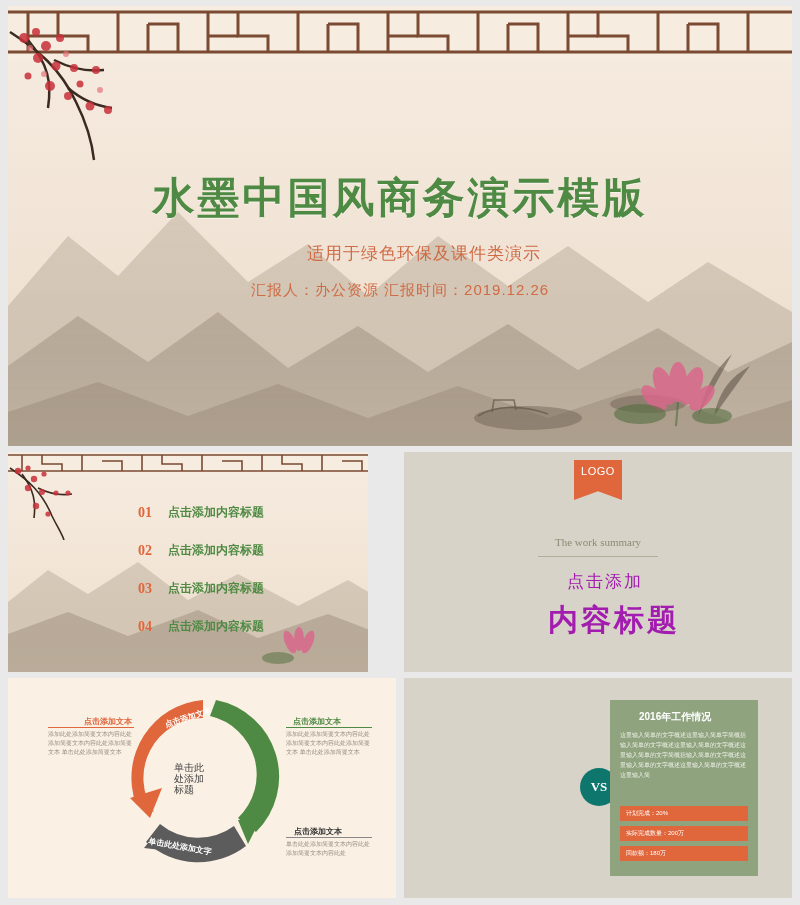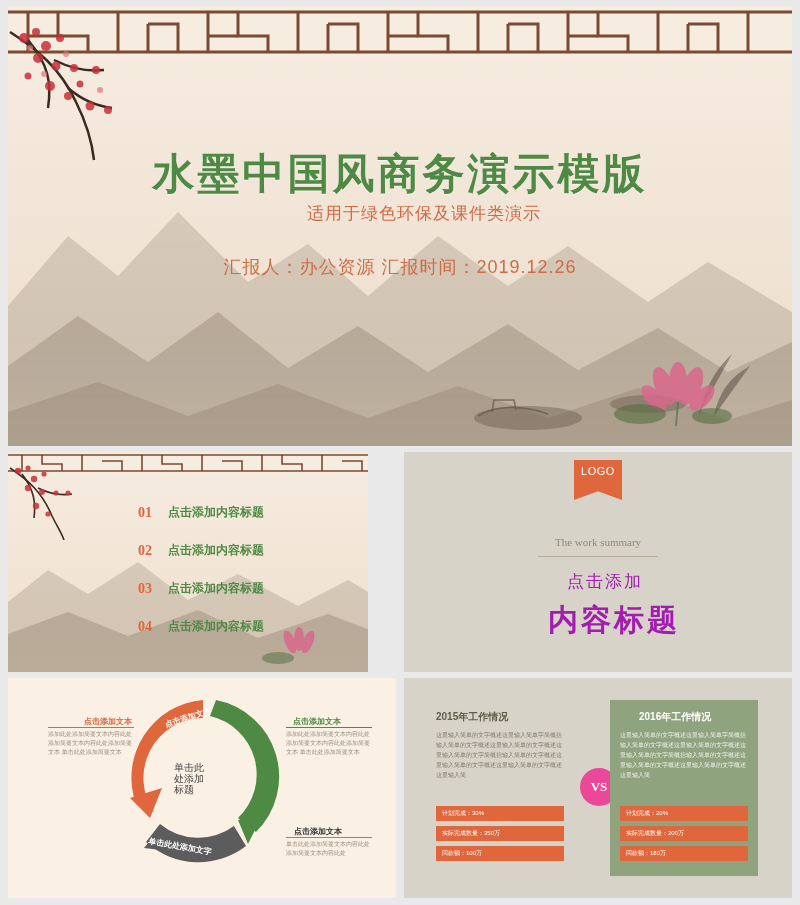--- a/index.html
+++ b/index.html
@@ -26,26 +26,27 @@
     opacity:.85;
   }
   .hero-text{position:absolute;left:0;top:140px;width:784px;text-align:center;}
   .hero-en{
     color:#cf6b45;font-size:15px;letter-spacing:.6px;margin-bottom:16px;
     font-family:"Liberation Serif", serif;
   }
   .hero-cn{
     color:#4e8a43;font-size:42px;font-weight:bold;letter-spacing:3px;
     text-shadow:0 1px 0 rgba(255,255,255,.5);
+    margin-top:24px;
   }
   .hero-sub{
-    color:#cf6b45;font-size:17px;letter-spacing:1px;padding-left:48px;
+    color:#cf6b45;font-size:17px;margin-top:16px;letter-spacing:1px;padding-left:48px;
   }
   .hero-meta{
-    color:#cf6b45;font-size:18px;margin-top:30px;letter-spacing:1px;
+    color:#cf6b45;font-size:15px;margin-top:16px;letter-spacing:1px;
   }
 
   
   .row2{position:absolute;left:8px;top:452px;width:784px;height:220px;}
   .s-agenda{
     position:absolute;left:0;top:0;width:360px;height:220px;
     background:linear-gradient(180deg,#f6ece0 0%,#f1e4d5 60%,#eadcc9 100%);
     overflow:hidden;
   }
   .s-agenda .fret2{position:absolute;left:0;top:0;width:388px;height:22px;background:#f6ece0;}
@@ -96,21 +97,21 @@
   .vs-title{font-size:10px;font-weight:bold;padding:10px 10px 6px;}
   .vs-title.l{color:#5f5c4c;}
   .vs-title.r{color:#ffffff;padding-left:29px;}
   .vs-body{font-size:6px;line-height:10px;padding:0 10px;}
   .vs-body.l{color:#7e7a68;}
   .vs-body.r{color:#eef2e8;}
   .vs-bars{position:absolute;left:10px;bottom:10px;width:128px;}
   .vs-bar{background:#e0663c;color:#fff;font-size:6px;padding:3px 6px;margin-bottom:5px;}
   .vs-circle{
     position:absolute;left:176px;top:90px;width:38px;height:38px;border-radius:50%;
-    background:#ec4899;color:#fff;font-size:13px;font-weight:bold;
+    background:#0f766e;color:#fff;font-size:13px;font-weight:bold;
     display:flex;align-items:center;justify-content:center;
     font-family:"Liberation Serif", serif;
   }
 </style>
 </head>
 <body>
 
 <div class="page">
 
   <div class="hero">
@@ -319,29 +320,20 @@
       <div style="position:absolute;left:278px;top:49px;width:86px;height:1px;background:#4e8a43;"></div>
 
       <div class="cyc-label" style="left:286px;top:148px;color:#333;">点击添加文本</div>
       <div class="cyc-body" style="left:278px;top:162px;">单击此处添加简要文本内容此处添加简要文本内容此处</div>
       <div style="position:absolute;left:278px;top:159px;width:86px;height:1px;background:#888;"></div>
 
       <div class="cyc-label" style="left:140px;top:163px;color:#ffffff;transform:rotate(10deg);">单击此处添加文字</div>
     </div>
 
     <div class="s-vs">
-      <div class="vs-panel vs-left">
-        <div class="vs-title l">2015年工作情况</div>
-        <div class="vs-body l">这里输入简单的文字概述这里输入简单字简概括输入简单的文字概述这里输入简单的文字概述这里输入简单的文字简概括输入简单的文字概述这里输入简单的文字概述这里输入简单的文字概述这里输入简</div>
-        <div class="vs-bars">
-          <div class="vs-bar">计划完成：30%</div>
-          <div class="vs-bar">实际完成数量：350万</div>
-          <div class="vs-bar">回款额：100万</div>
-        </div>
-      </div>
 
       <div class="vs-circle">VS</div>
 
       <div class="vs-panel vs-right">
         <div class="vs-title r">2016年工作情况</div>
         <div class="vs-body r">这里输入简单的文字概述这里输入简单字简概括输入简单的文字概述这里输入简单的文字概述这里输入简单的文字简概括输入简单的文字概述这里输入简单的文字概述这里输入简单的文字概述这里输入简</div>
         <div class="vs-bars">
           <div class="vs-bar">计划完成：20%</div>
           <div class="vs-bar">实际完成数量：200万</div>
           <div class="vs-bar">回款额：180万</div>

